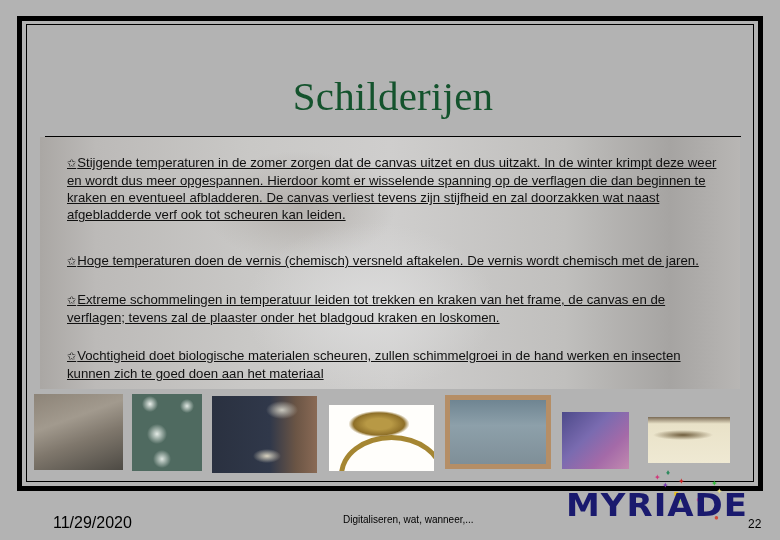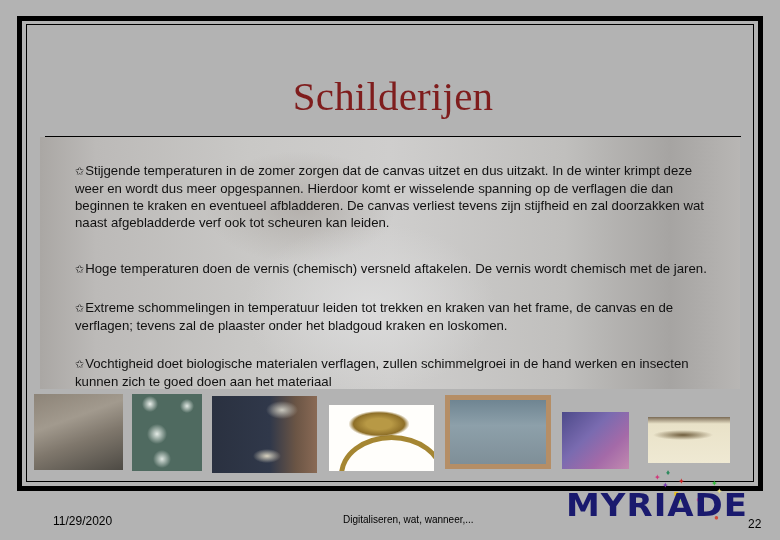--- a/index.html
+++ b/index.html
@@ -1,35 +1,35 @@
 <!DOCTYPE html>
 <html><head>
 <meta charset="utf-8">
 <style>
   html, body { margin:0; padding:0; }
   body { width:780px; height:540px; background:#b3b3b3; position:relative; overflow:hidden; font-family:"Liberation Sans", sans-serif; }
   .outer-frame { position:absolute; left:17px; top:16px; width:736px; height:465px; border:5px solid #000; }
   .inner-frame { position:absolute; left:26px; top:24px; width:726px; height:456px; border:1px solid #000; }
-  .title { position:absolute; left:40px; top:72px; width:706px; text-align:center; font-family:"Liberation Serif", serif; font-size:41px; color:#7f1d1d; letter-spacing:0.2px; }
+  .title { position:absolute; left:40px; top:72px; width:706px; text-align:center; font-family:"Liberation Serif", serif; font-size:41px; color:#14532d; letter-spacing:0.2px; }
   .title-rule { position:absolute; left:45px; top:136px; width:696px; height:1px; background:#000; }
   .bg-photo { position:absolute; left:40px; top:137px; width:700px; height:252px;
     background:
       radial-gradient(ellipse 180px 120px at 330px 170px, rgba(220,220,220,0.95), rgba(200,200,200,0) 70%),
       radial-gradient(ellipse 120px 70px at 260px 70px, rgba(170,165,160,0.7), rgba(170,165,160,0) 80%),
       linear-gradient(90deg, #aaa7a4 0%, #bcbab8 8%, #c9c8c6 30%, #cfcecd 50%, #c0bfbd 75%, #a6a4a2 90%, #b8b6b4 100%);
   }
   .bullets { position:absolute; left:67px; top:154px; width:650px; font-size:13.2px; line-height:17px; color:#111; }
-  .bullet { margin:8px; }
+  .bullet { margin:0;text-decoration:underline; }
   .bullet .star { font-size:11px; margin-right:1px; }
   .b1 { position:absolute; top:0; }
   .b2 { position:absolute; top:98px; }
   .b3 { position:absolute; top:137px; }
   .b4 { position:absolute; top:193px; }
   .thumb { position:absolute; }
-  .footer-date { position:absolute; left:53px; top:514px; font-size:12px; color:#000; }
+  .footer-date { position:absolute; left:53px; top:514px; font-size:16px; color:#000; }
   .footer-center { position:absolute; left:335px; top:514px; font-size:10px; color:#000;padding-left:8px; }
   .footer-page { position:absolute; left:748px; top:517px; font-size:12px; color:#000; }
   .logo { position:absolute; left:566px; top:476px; width:180px; height:60px; }
   .logo-text { position:absolute; left:0; top:9px; font-family:"DejaVu Sans", sans-serif; font-weight:bold; font-size:34px; color:#1a1a6e; letter-spacing:1px; transform:scaleY(0.95); }
   .sparkle { position:absolute; font-size:8px; line-height:8px; }
 </style>
 </head>
 <body>
 
 <div class="outer-frame"></div>
@@ -37,21 +37,21 @@
 
 <div class="title">Schilderijen</div>
 <div class="title-rule"></div>
 
 <div class="bg-photo"></div>
 
 <div class="bullets">
   <p class="bullet b1"><span class="star">✩</span><span>Stijgende temperaturen in de zomer zorgen dat de canvas uitzet en dus uitzakt. In de winter krimpt deze weer en wordt dus meer opgespannen. Hierdoor komt er wisselende spanning op de verflagen die dan beginnen te kraken en eventueel afbladderen. De canvas verliest tevens zijn stijfheid en zal doorzakken wat naast afgebladderde verf ook tot scheuren kan leiden.</span></p>
   <p class="bullet b2"><span class="star">✩</span><span>Hoge temperaturen doen de vernis (chemisch) versneld aftakelen. De vernis wordt chemisch met de jaren.</span></p>
   <p class="bullet b3"><span class="star">✩</span><span>Extreme schommelingen in temperatuur leiden tot trekken en kraken van  het frame,  de canvas en de verflagen; tevens zal de plaaster onder het bladgoud kraken en loskomen.</span></p>
-  <p class="bullet b4"><span class="star">✩</span><span>Vochtigheid doet biologische materialen verflagen, zullen schimmelgroei in de hand werken en insecten kunnen zich te goed doen aan het materiaal</span></p>
+  <p class="bullet b4"><span class="star">✩</span><span>Vochtigheid doet biologische materialen scheuren, zullen schimmelgroei in de hand werken en insecten kunnen zich te goed doen aan het materiaal</span></p>
 </div>
 
 <div class="thumb" style="left:34px;top:394px;width:89px;height:76px;background:linear-gradient(160deg,#8d8478 0%,#a29a8e 35%,#7f776c 60%,#4d4a44 100%);"></div>
 <div class="thumb" style="left:132px;top:394px;width:70px;height:77px;background:
        radial-gradient(circle 8px at 18px 10px,#e8eeea,transparent),
        radial-gradient(circle 10px at 25px 40px,#e4ebe6,transparent),
        radial-gradient(circle 7px at 55px 12px,#dfe7e2,transparent),
        radial-gradient(circle 9px at 30px 65px,#dde5e0,transparent),
        #4f6a60;"></div>
 <div class="thumb" style="left:212px;top:396px;width:105px;height:77px;background:

